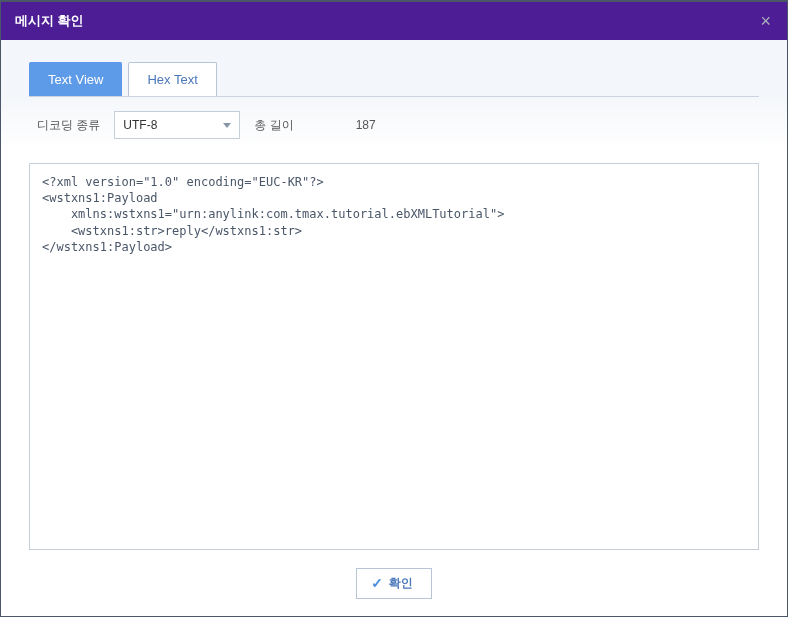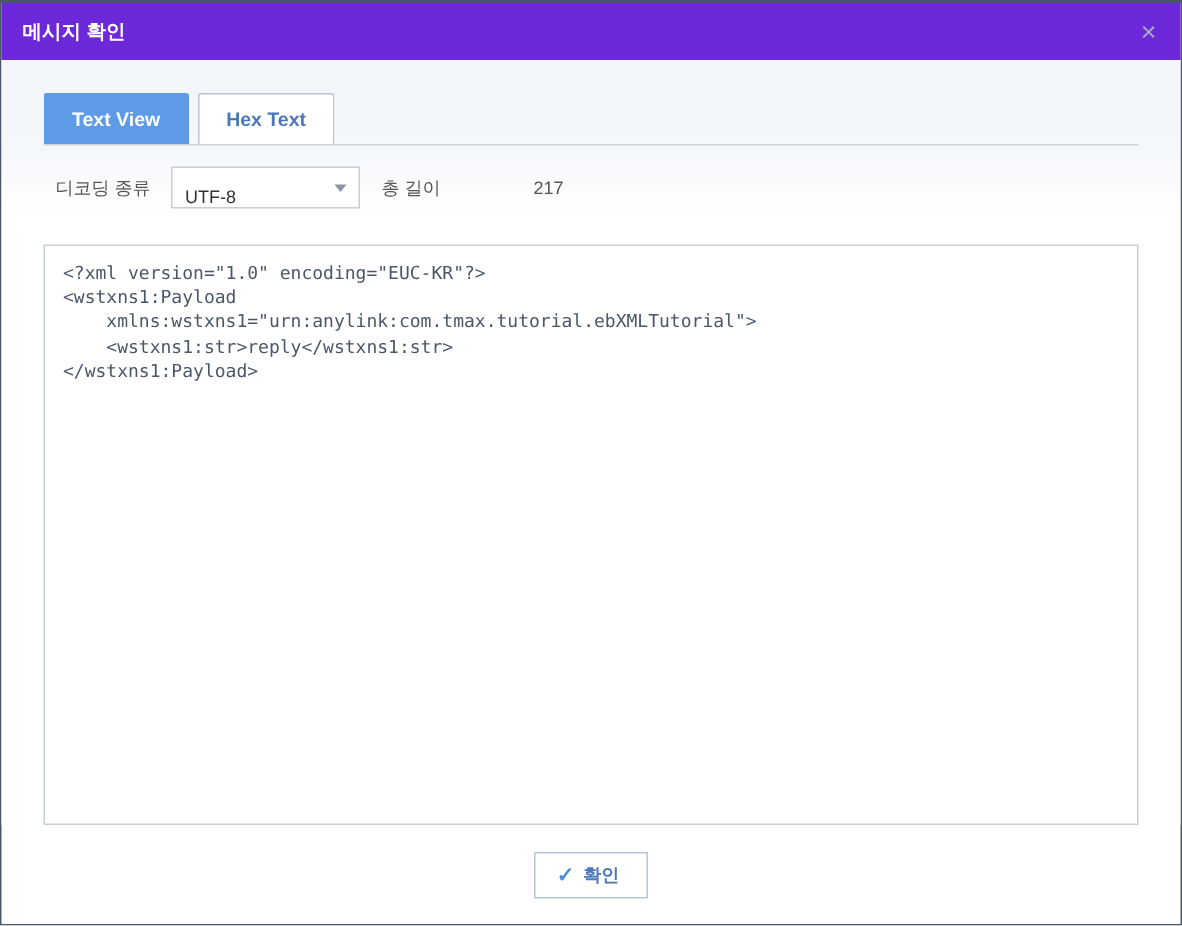--- a/index.html
+++ b/index.html
@@ -16,21 +16,21 @@
     .dialog {
       width: 788px;
       height: 617px;
       border: 1px solid #4a5768;
       border-top: 2px solid #4a5768;
       display: flex;
       flex-direction: column;
       background: #fff;
     }
     .dialog-header {
-      background: #6d28d9;
+      background: #4c1d95;
       color: #fff;
       height: 38px;
       display: flex;
       align-items: center;
       padding: 0 14px;
       position: relative;
     }
     .dialog-title {
       font-size: 13px;
       font-weight: bold;
@@ -55,21 +55,21 @@
     .tabs {
       display: flex;
       gap: 6px;
     }
     .tab {
       padding: 9px 18px;
       border: 1px solid #b8c5d6;
       background: #fff;
       color: #4a78b8;
       font-size: 13px;
-      font-weight: bold;
+      font-weight: normal;
       cursor: pointer;
       border-bottom: none;
       border-top-left-radius: 2px;
       border-top-right-radius: 2px;
     }
     .tab.active {
       background: #5d9ae8;
       color: #fff;
       border-color: #5d9ae8;
     }
@@ -88,21 +88,21 @@
       color: #555;
       font-size: 12px;
     }
     .select {
       position: relative;
       width: 126px;
       height: 28px;
       border: 1px solid #c6cfd9;
       background: #fff;
       display: flex;
-      align-items: flex-end;
+      align-items: center;
       padding: 0 24px 0 8px;
       cursor: pointer;
       color: #333;
       font-size: 12px;
     }
     .select .caret {
       position: absolute;
       right: 8px;
       top: 11px;
       width: 0;
@@ -171,21 +171,21 @@
       </div>
     </div>
     <div class="tab-sep"></div>
     <div class="controls-row">
       <span class="label">디코딩 종류</span>
       <div class="select">
         <span>UTF-8</span>
         <span class="caret"></span>
       </div>
       <span class="label">총 길이</span>
-      <span class="len-value">217</span>
+      <span class="len-value">187</span>
     </div>
     <div class="content-box">&lt;?xml version="1.0" encoding="EUC-KR"?&gt;
 &lt;wstxns1:Payload
     xmlns:wstxns1="urn:anylink:com.tmax.tutorial.ebXMLTutorial"&gt;
     &lt;wstxns1:str&gt;reply&lt;/wstxns1:str&gt;
 &lt;/wstxns1:Payload&gt;</div>
   </div>
   <div class="footer">
     <button class="ok-btn">
       <span class="check">✓</span>

